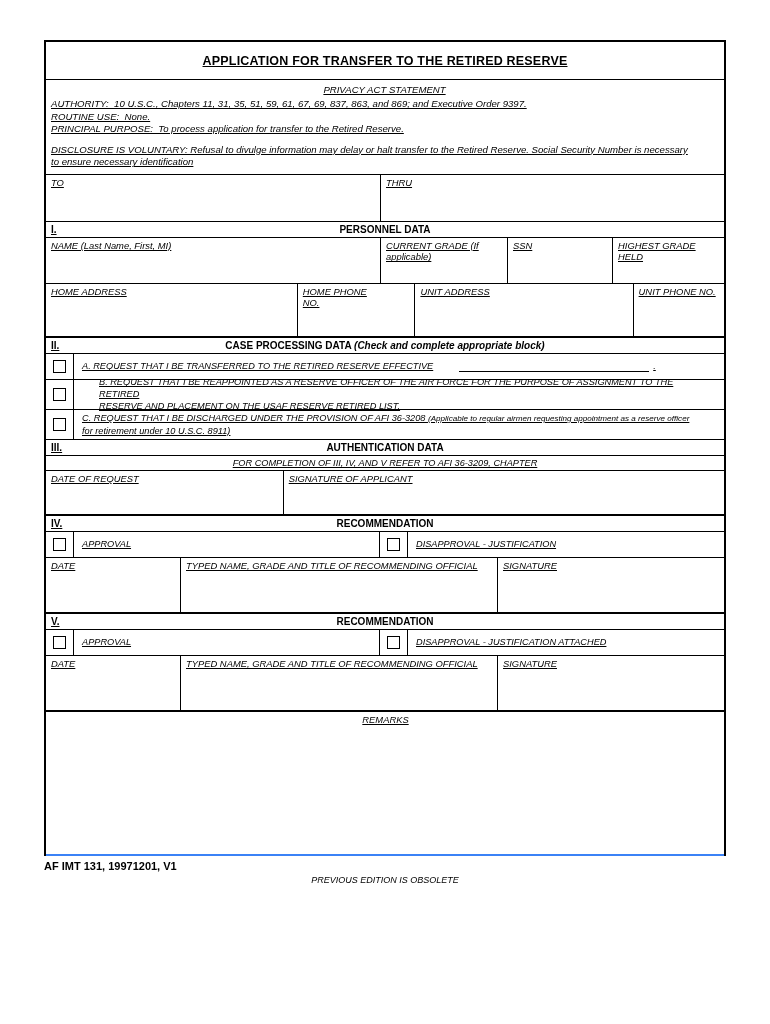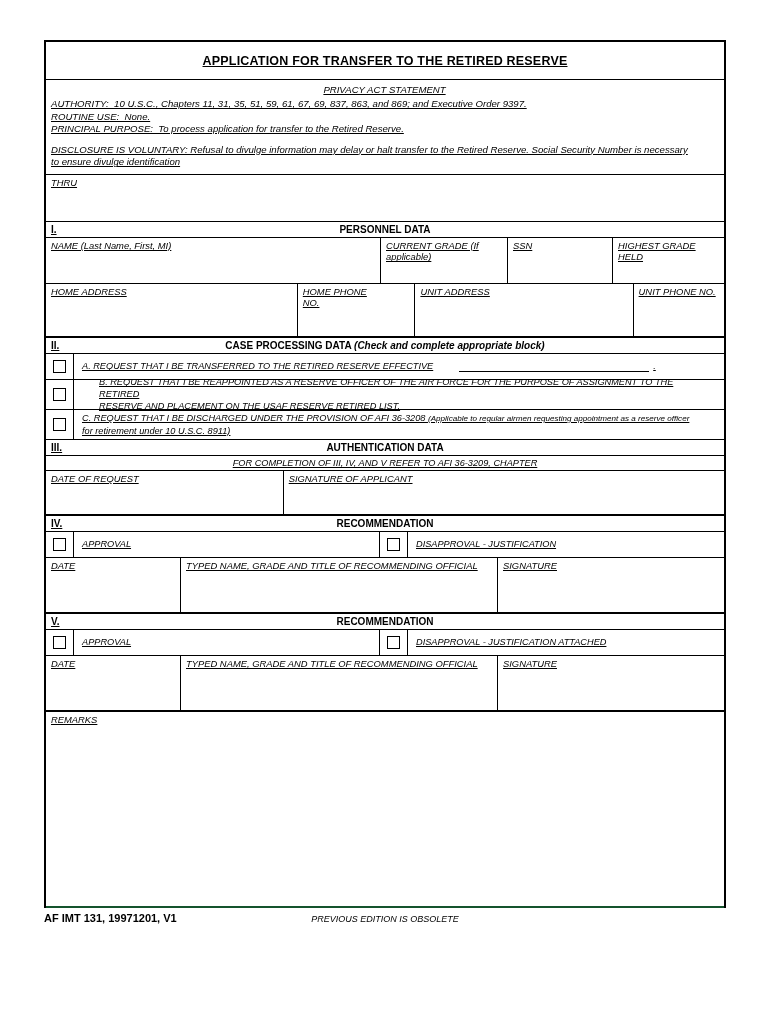--- a/index.html
+++ b/index.html
@@ -179,21 +179,21 @@
   }
   .footer .fleft {
     position: absolute;
     left: 0; top: 2px;
     font-size: 11px;
     font-weight: bold;
   }
   .footer .fmid {
     position: absolute;
     left: 0; right: 0;
-    top: 4px;
+    top: 17px;
     text-align: center;
     font-style: italic;
     font-size: 9px;
   }
 </style>
 </head>
 <body>
 
 <div id="page">
 
@@ -203,24 +203,27 @@
       <span class="t">APPLICATION FOR TRANSFER TO THE RETIRED RESERVE</span>
     </div>
 
     <div class="privacy">
       <div class="heading">PRIVACY ACT STATEMENT</div>
       <div class="ln">AUTHORITY:  10 U.S.C., Chapters 11, 31, 35, 51, 59, 61, 67, 69, 837, 863, and 869; and Executive Order 9397.</div>
       <div class="ln">ROUTINE USE:  None.</div>
       <div class="ln">PRINCIPAL PURPOSE:  To process application for transfer to the Retired Reserve.</div>
       <div class="gap"></div>
       <div class="disc">DISCLOSURE IS VOLUNTARY:  Refusal to divulge information may delay or halt transfer to the Retired Reserve.  Social Security Number is necessary</div>
-      <div class="disc">to ensure divulge identification</div>
+      <div class="disc">to ensure necessary identification</div>
     </div>
 
     <div class="row" style="height:47px;">
+      <div class="cell" style="width:334px;">
+        <span class="flabel">TO</span>
+      </div>
       <div class="cell" style="width:344px;">
         <span class="flabel">THRU</span>
       </div>
     </div>
 
     <div class="sec">
       <span class="num">I.</span>
       <span class="ttl">PERSONNEL DATA</span>
     </div>
 
@@ -361,21 +364,21 @@
         <span class="flabel">DATE</span>
       </div>
       <div class="cell" style="width:317px;">
         <span class="flabel">TYPED NAME, GRADE AND TITLE OF RECOMMENDING OFFICIAL</span>
       </div>
       <div class="cell" style="width:227px;">
         <span class="flabel">SIGNATURE</span>
       </div>
     </div>
 
-    <div class="row" style="height:196px;border-bottom:2px solid #14532d;">
+    <div class="row" style="height:144px;border-bottom:2px solid #3b82f6;text-align:center;">
       <div class="cell" style="width:678px;">
         <span class="flabel">REMARKS</span>
       </div>
     </div>
 
   </div>
 
   <div class="footer">
     <span class="fleft">AF IMT 131, 19971201, V1</span>
     <span class="fmid">PREVIOUS EDITION IS OBSOLETE</span>

